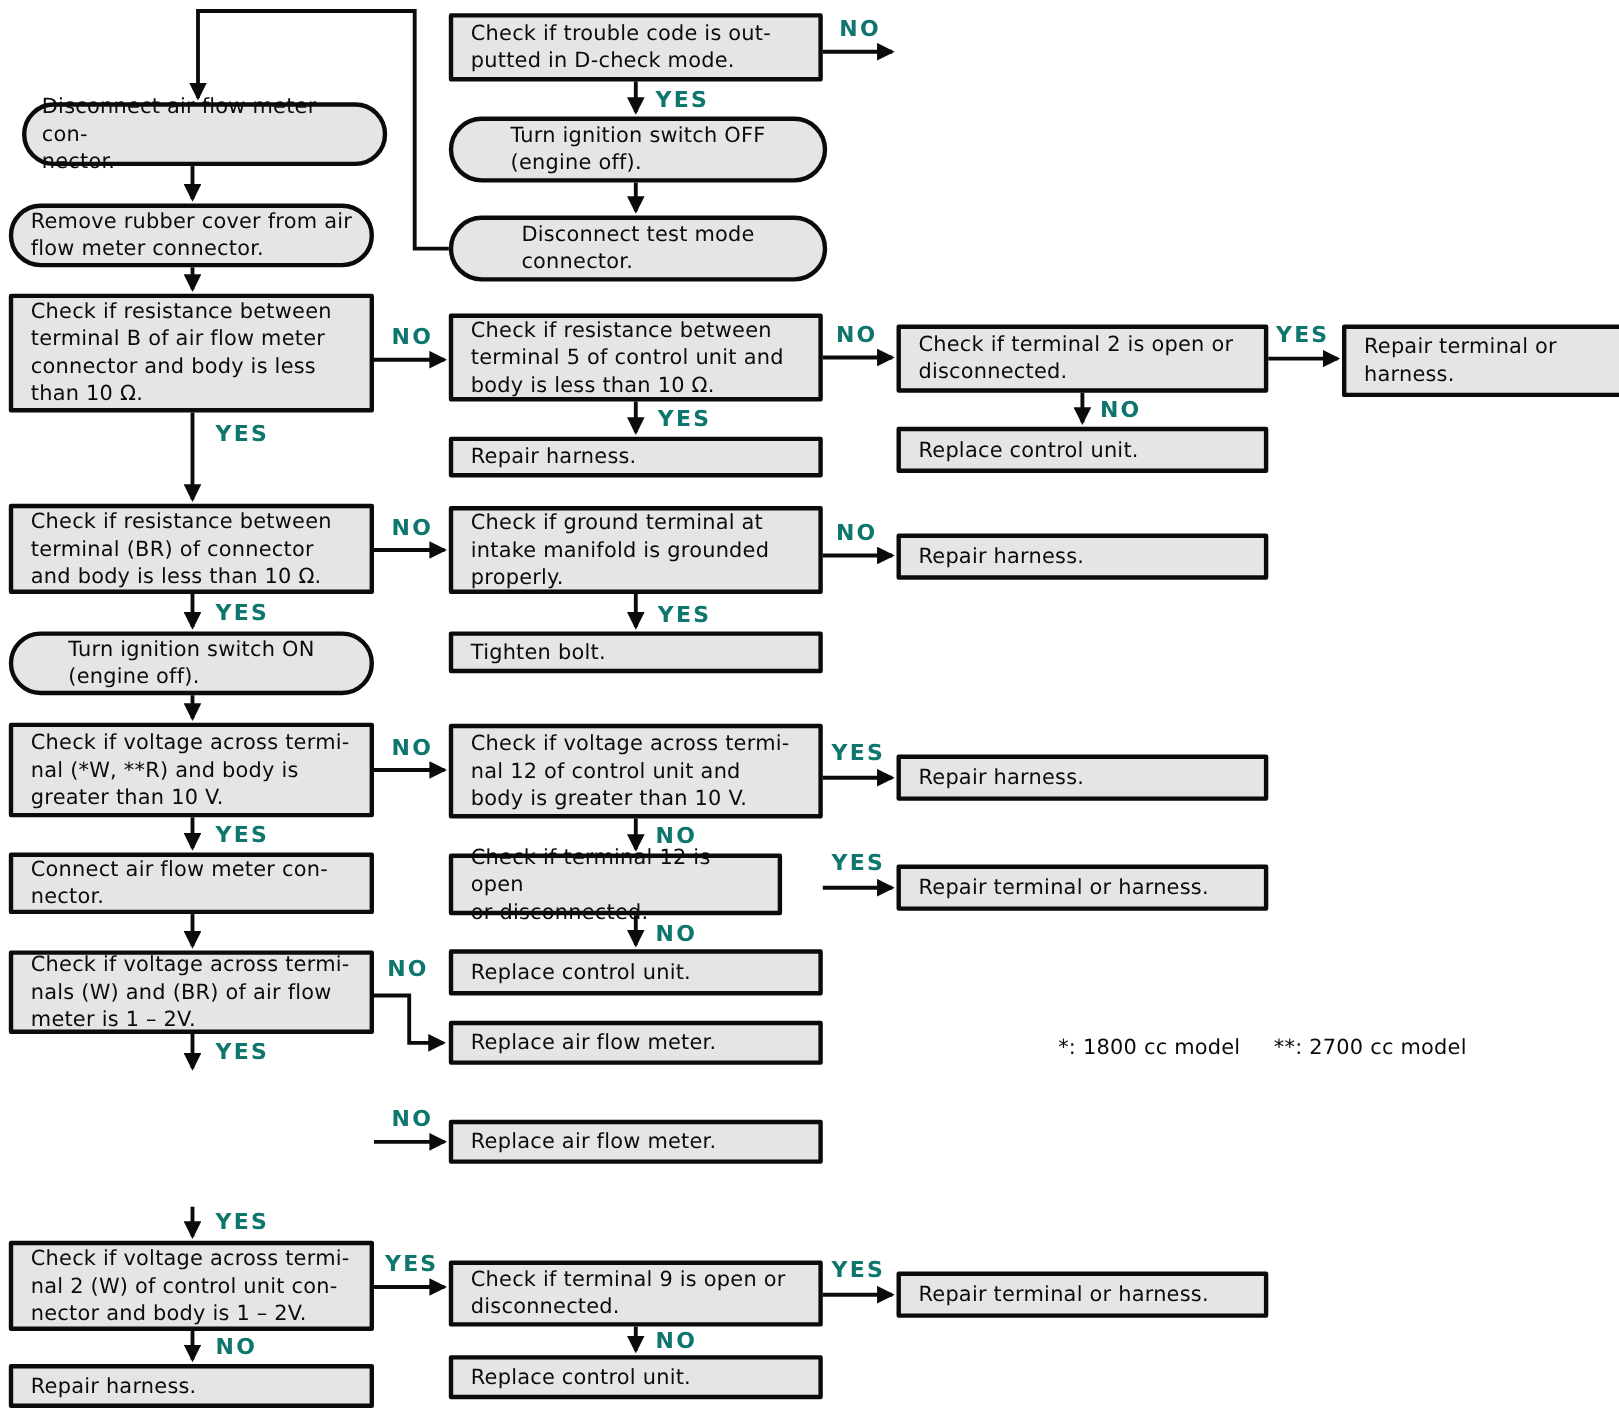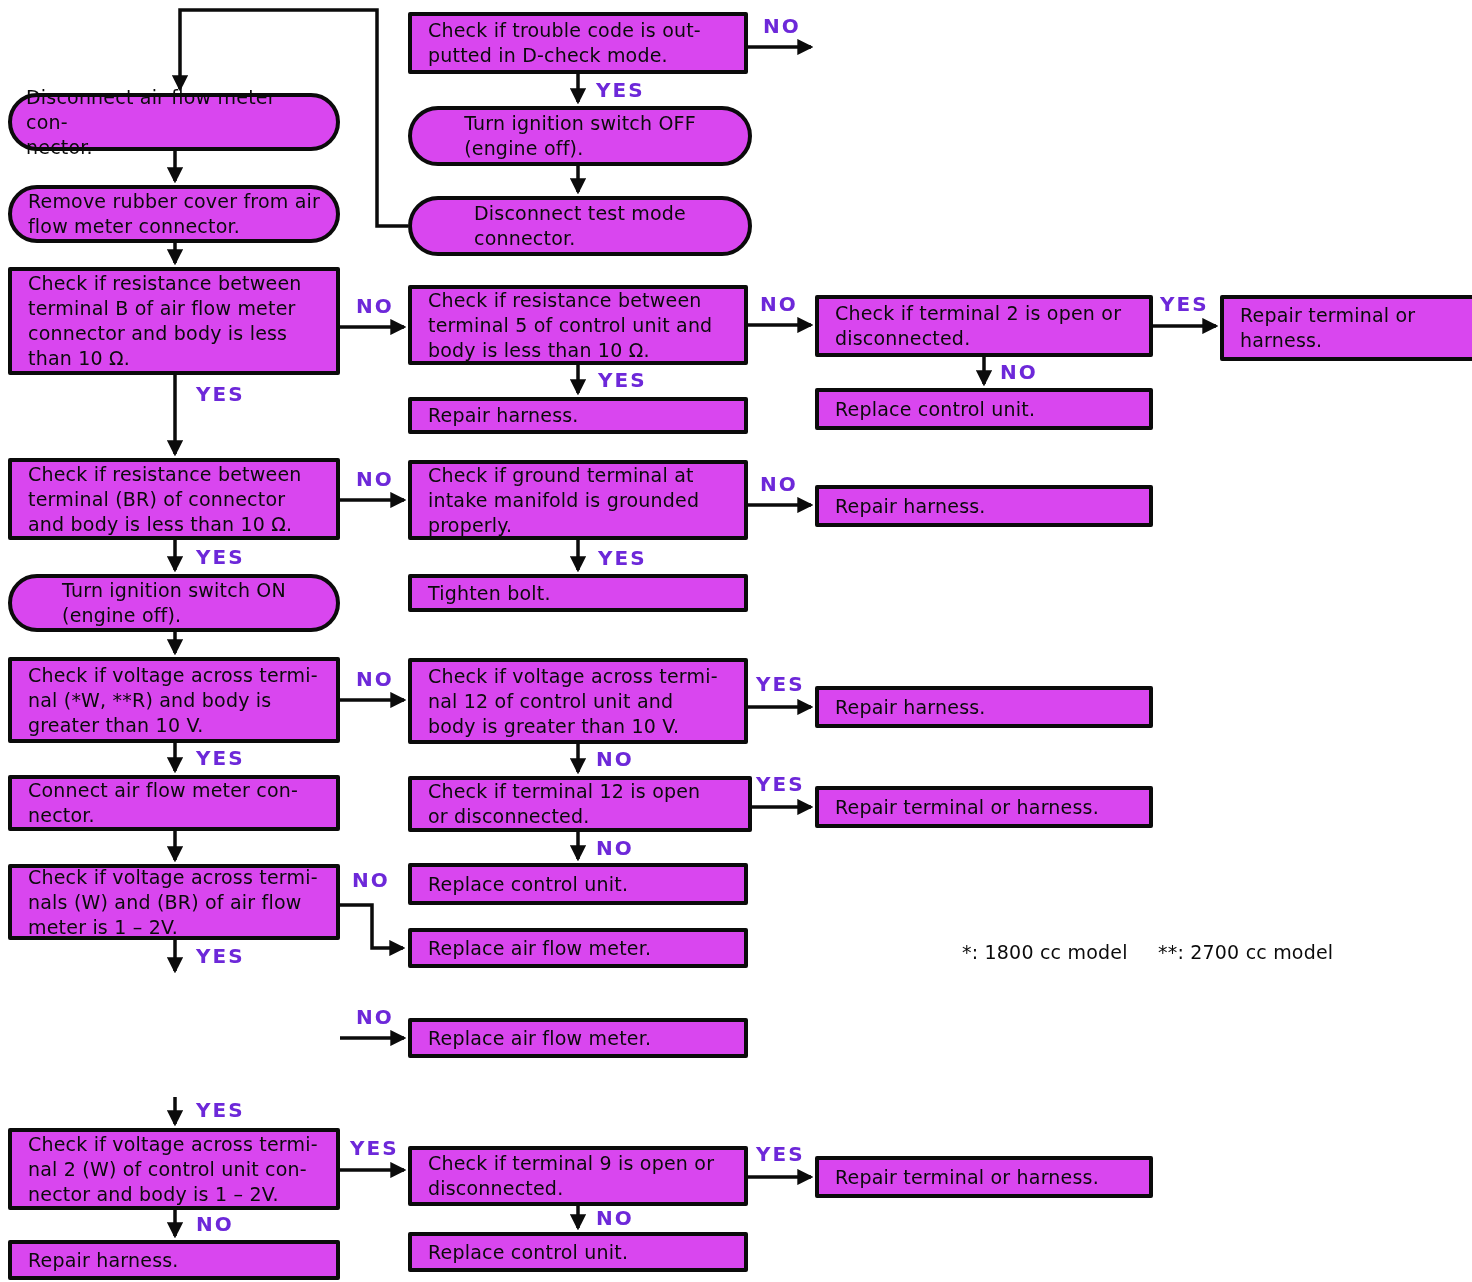--- a/index.html
+++ b/index.html
@@ -7,42 +7,42 @@
     position:relative;
     width:1472px;height:1282px;
     background:#ffffff;
     font-family:"DejaVu Sans","Liberation Sans",sans-serif;
     color:#0b0b0b;
   }
   .node{
     position:absolute;
     box-sizing:border-box;
     border:4px solid #0b0b0b;
-    background:#d946ef;
+    background:#e5e5e5;
     display:flex;
     align-items:center;
   }
   .rect{border-radius:2px;}
   .round{border-radius:30px;justify-content:center;}
   .txt{
     white-space:pre-line;
     font-size:19px;
     line-height:25px;
     letter-spacing:0.2px;
     padding:4px 10px 4px 16px;
     text-align:left;
   }
   .round .txt{padding:4px 14px;}
   .bold{font-weight:bold;}
   .edge-label{
     position:absolute;
     font-size:20px;
     font-weight:bold;
     letter-spacing:2px;
-    color:#6d28d9;
+    color:#0f766e;
   }
   .footnote{
     position:absolute;
     font-size:19px;
     letter-spacing:0.2px;
     color:#0b0b0b;
   }
   svg#wires{position:absolute;left:0;top:0;pointer-events:none;}
   svg#wires line, svg#wires polyline{stroke:#0b0b0b;stroke-width:3.5;fill:none;}
 </style>
@@ -88,21 +88,21 @@
     <line x1="340" y1="500" x2="404" y2="500" marker-end="url(#ah)"></line>
     <line x1="748" y1="505" x2="811" y2="505" marker-end="url(#ah)"></line>
     <line x1="340" y1="700" x2="404" y2="700" marker-end="url(#ah)"></line>
     <line x1="748" y1="707" x2="811" y2="707" marker-end="url(#ah)"></line>
     <line x1="748" y1="807" x2="811" y2="807" marker-end="url(#ah)"></line>
     <line x1="340" y1="1038" x2="404" y2="1038" marker-end="url(#ah)"></line>
     <line x1="340" y1="1170" x2="404" y2="1170" marker-end="url(#ah)"></line>
     <line x1="748" y1="1177" x2="811" y2="1177" marker-end="url(#ah)"></line>
   </svg>
 
-  <div class="node round" style="left:8px;top:93px;width:332px;height:58px">
+  <div class="node round" style="left:20px;top:93px;width:332px;height:58px">
     <div class="txt">Disconnect air flow meter con-
 nector.</div>
   </div>
   <div class="node round" style="left:8px;top:185px;width:332px;height:58px">
     <div class="txt">Remove rubber cover from air
 flow meter connector.</div>
   </div>
   <div class="node rect" style="left:8px;top:267px;width:332px;height:108px">
     <div class="txt">Check if resistance between
 terminal B of air flow meter
@@ -167,21 +167,21 @@
   <div class="node rect" style="left:408px;top:460px;width:340px;height:80px">
     <div class="txt">Check if ground terminal at
 intake manifold is grounded
 properly.</div>
   </div>
   <div class="node rect" style="left:408px;top:658px;width:340px;height:86px">
     <div class="txt">Check if voltage across termi-
 nal 12 of control unit and
 body is greater than 10 V.</div>
   </div>
-  <div class="node rect" style="left:408px;top:776px;width:344px;height:56px">
+  <div class="node rect" style="left:408px;top:776px;width:303px;height:56px">
     <div class="txt">Check if terminal 12 is open
 or disconnected.</div>
   </div>
   <div class="node rect" style="left:408px;top:863px;width:340px;height:42px">
     <div class="txt">Replace control unit.</div>
   </div>
   <div class="node rect" style="left:408px;top:928px;width:340px;height:40px">
     <div class="txt">Replace air flow meter.</div>
   </div>
   <div class="node rect" style="left:408px;top:1018px;width:340px;height:40px">

